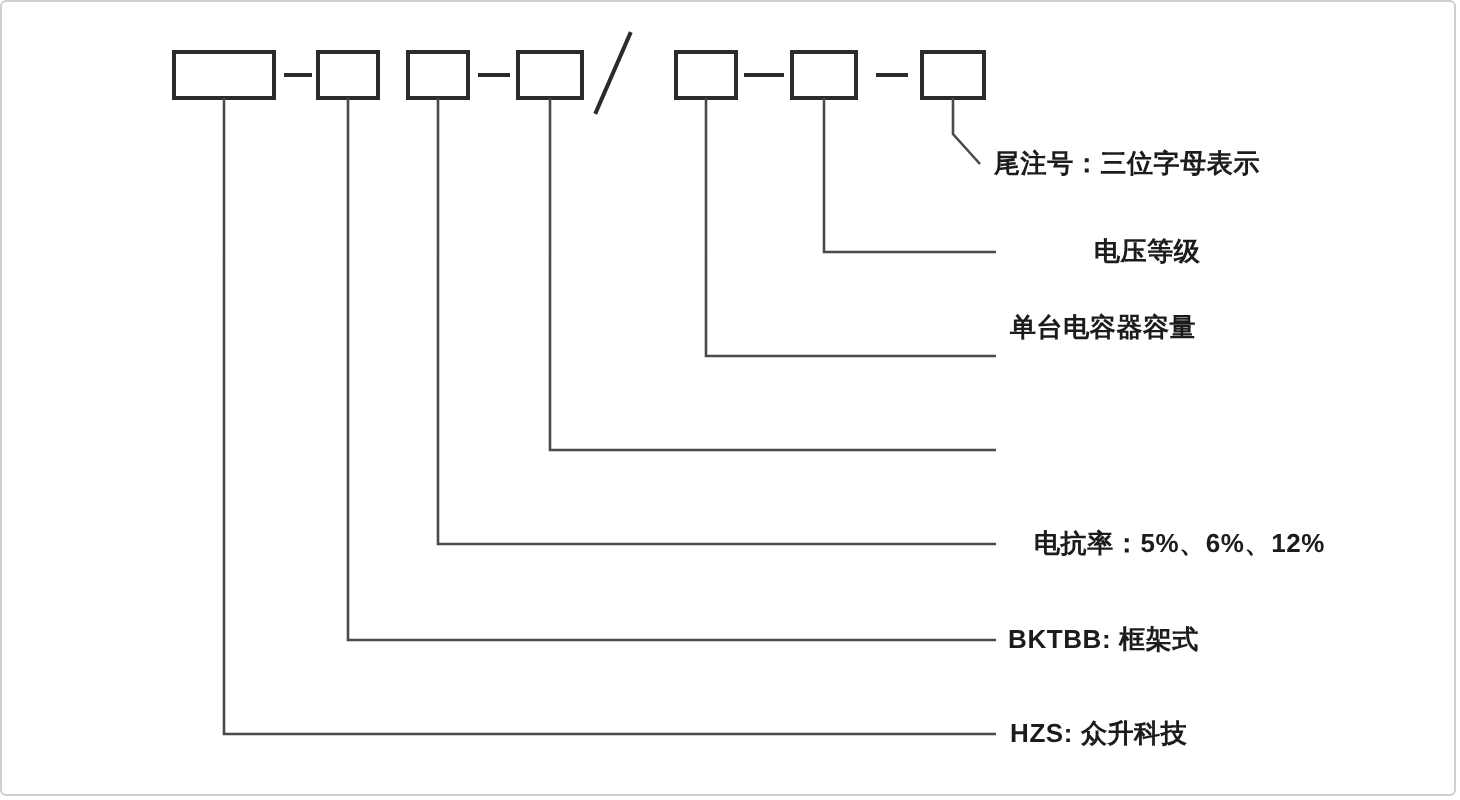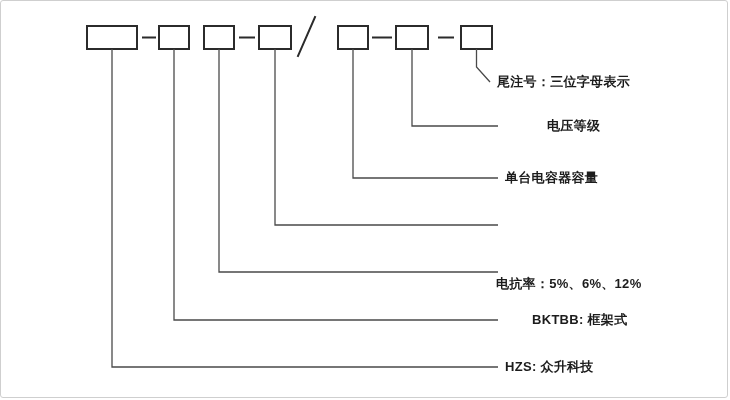--- a/index.html
+++ b/index.html
@@ -65,18 +65,18 @@
       <polyline points="218,48 218,271 497,271"></polyline>
       <polyline points="274,48 274,224 497,224"></polyline>
       <polyline points="352,48 352,177 497,177"></polyline>
       <polyline points="411,48 411,125 497,125"></polyline>
       <polyline points="475.5,48 475.5,66 489,81"></polyline>
     </g>
   </svg>
 
   <div class="lbl" style="left:496px; top:81px;">尾注号：三位字母表示</div>
   <div class="lbl" style="left:520px; top:125px;margin-left:26px;">电压等级</div>
-  <div class="lbl" style="left:504px; top:177px;text-align:right;">单台电容器容量</div>
-  <div class="lbl" style="left:495px; top:271px;margin-top:12px;">电抗率：5%、6%、12%</div>
-  <div class="lbl" style="left:504px; top:319px;padding-left:27px;">BKTBB: 框架式</div>
+  <div class="lbl" style="left:504px; top:163px;text-align:right;">单台电容器容量</div>
+  <div class="lbl" style="left:516px; top:271px;">电抗率：5%、6%、12%</div>
+  <div class="lbl" style="left:476px; top:319px;padding-left:27px;">BKTBB: 框架式</div>
   <div class="lbl" style="left:504px; top:366px;text-align:center;">HZS: 众升科技</div>
 
 </div>
 
 </body></html>

